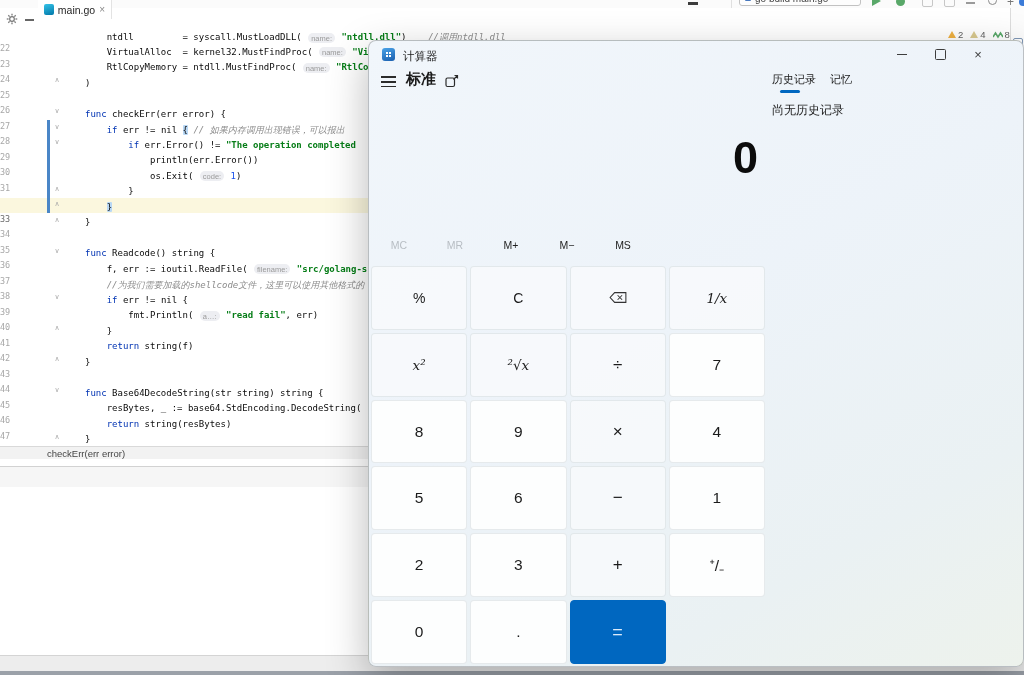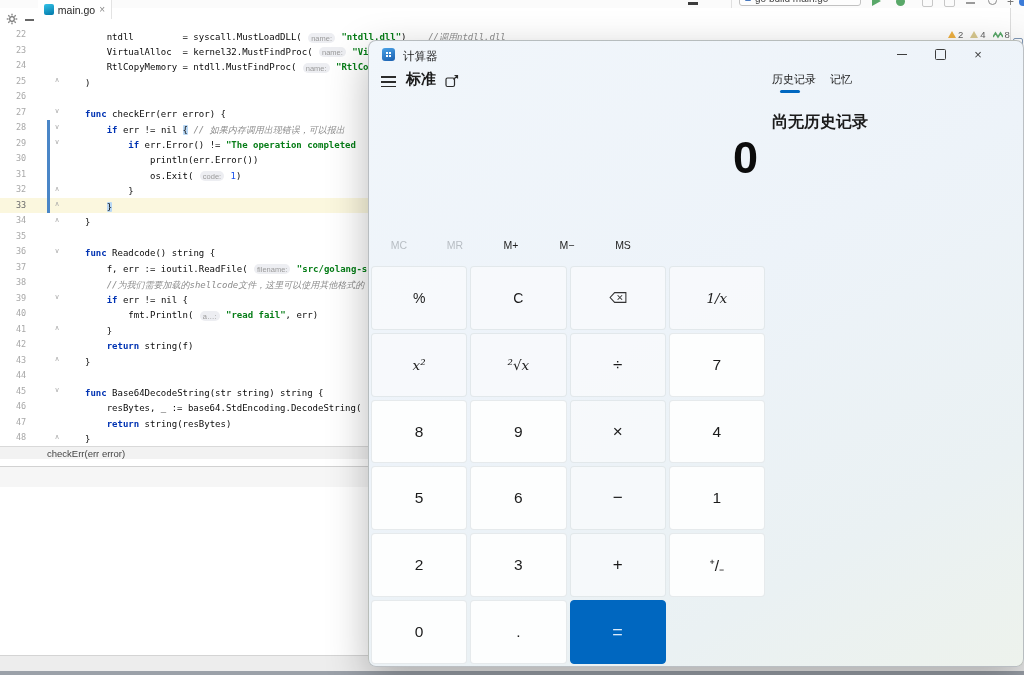--- a/index.html
+++ b/index.html
@@ -37,27 +37,27 @@
   
   #inspect{left:942px;top:27px;height:15px;display:flex;align-items:center;gap:7px;padding:0 6px;background:rgba(255,255,255,.95);font-size:9.5px;color:#5f5f5f;}
   .tri{width:0;height:0;border-left:4.5px solid transparent;border-right:4.5px solid transparent;border-bottom:7.5px solid #EFB041;}
   .tri.weak{border-bottom-color:#D9C98F;}
   .chev{color:#7a7a7a;font-size:8px;}
 
   
   #editor{left:0;top:27px;width:1010px;height:419px;background:#fff;overflow:hidden;}
   .crow{position:relative;height:15.5px;}
   .crow.hl{background:#FBF7DE;}
-  .ln{position:absolute;left:0;top:2px;width:42px;text-align:center;font:8.5px "DejaVu Sans Mono",monospace;color:#A8A8A8;}
+  .ln{position:absolute;left:0;top:16px;width:42px;text-align:left;font:8.5px "DejaVu Sans Mono",monospace;color:#A8A8A8;}
   .crow.hl .ln{color:#6B6B6B;}
   .vcs{position:absolute;left:47px;top:0;bottom:0;width:2.5px;}
   .vcs.on{background:#4A86C7;}
   .fold{position:absolute;left:52px;top:2.5px;width:10px;text-align:center;font-size:7px;color:#A9A9A9;font-family:"DejaVu Sans",sans-serif;}
   .ct{position:absolute;left:85px;top:4px;white-space:pre;font:9px "DejaVu Sans Mono",monospace;color:#0a0a0a;}
-  .sg-k{color:#0033B3;font-weight:bold;}
+  .sg-k{color:#0033B3;font-weight:normal;}
   .sg-s{color:#067D17;font-weight:bold;}
   .sg-c{color:#8C8C8C;font-style:italic;}
   .sg-n{color:#1750EB;}
   .sg-b{background:#B9D8F5;border-radius:1px;}
   .sg-h{font:7.5px "Liberation Sans",sans-serif;color:#9A9A9A;background:#EDEEF2;border-radius:6px;padding:0.5px 3px;margin:0 1px;}
   #scroll-mark{left:996px;top:196px;width:13px;height:15px;background:#F5EEC6;}
 
   
   #breadcrumb{left:0;top:446px;width:1010px;height:13px;background:#F2F2F2;border-top:1px solid #D9D9D9;font-size:9.5px;color:#454545;padding-left:47px;line-height:13px;box-sizing:border-box;}
   #panel-gap{left:0;top:459px;width:1010px;height:7px;background:#fff;}
@@ -91,21 +91,21 @@
   .wb-min{left:514px;} .wb-max{left:552px;} .wb-close{left:590px;font-size:13px;}
   .wb-min i{display:block;width:10px;height:1.3px;background:#3d3d3d;}
   .wb-max i{display:block;width:9px;height:9px;border:1.2px solid #3d3d3d;border-radius:1.5px;}
   .c-burger{left:12px;top:32px;width:16px;}
   .c-burger i{display:block;width:15px;height:1.6px;background:#2b2b2b;margin:3.2px 0;}
   .c-mode{left:37px;top:29px;font-size:15px;font-weight:bold;color:#1b1b1b;}
   .c-pin{left:76px;top:33px;}
   .h-tab{top:31px;font-size:11px;color:#1b1b1b;}
   .h-tab1{left:403px;} .h-tab2{left:461px;}
   .h-underline{left:411px;top:49px;width:20px;height:3px;border-radius:2px;background:#0067C0;}
-  .h-empty{left:403px;top:71px;font-size:16px;color:#1b1b1b;font-weight:bold;}
+  .h-empty{left:403px;top:61px;font-size:12px;color:#1b1b1b;}
   .c-display{left:0;top:88px;width:389px;height:58px;text-align:right;font-size:45px;font-weight:600;color:#0c0c0c;font-family:"Liberation Sans",sans-serif;line-height:58px;}
   #mem-row{left:2px;top:194px;width:282px;display:flex;}
   .mbtn{width:56px;text-align:center;font-size:10.5px;color:#1f1f1f;padding:4px 0;}
   .mbtn.dis{color:#9aa0a6;opacity:.65;}
   #keypad{left:2px;top:225px;width:394px;height:398px;display:grid;grid-template-columns:repeat(4,1fr);grid-auto-rows:1fr;gap:3px;}
   .kbtn{border-radius:4px;display:flex;align-items:center;justify-content:center;font-size:14px;color:#1b1b1b;
         background:rgba(249,251,252,.75);border:1px solid rgba(210,216,220,.55);box-sizing:border-box;}
   .kbtn.num{background:#FDFEFE;border-color:rgba(215,220,224,.6);font-size:15.5px;}
   .kbtn.op{font-size:17px;}
   .kbtn.math{font-style:italic;font-family:"DejaVu Serif",serif;font-size:13.5px;}

